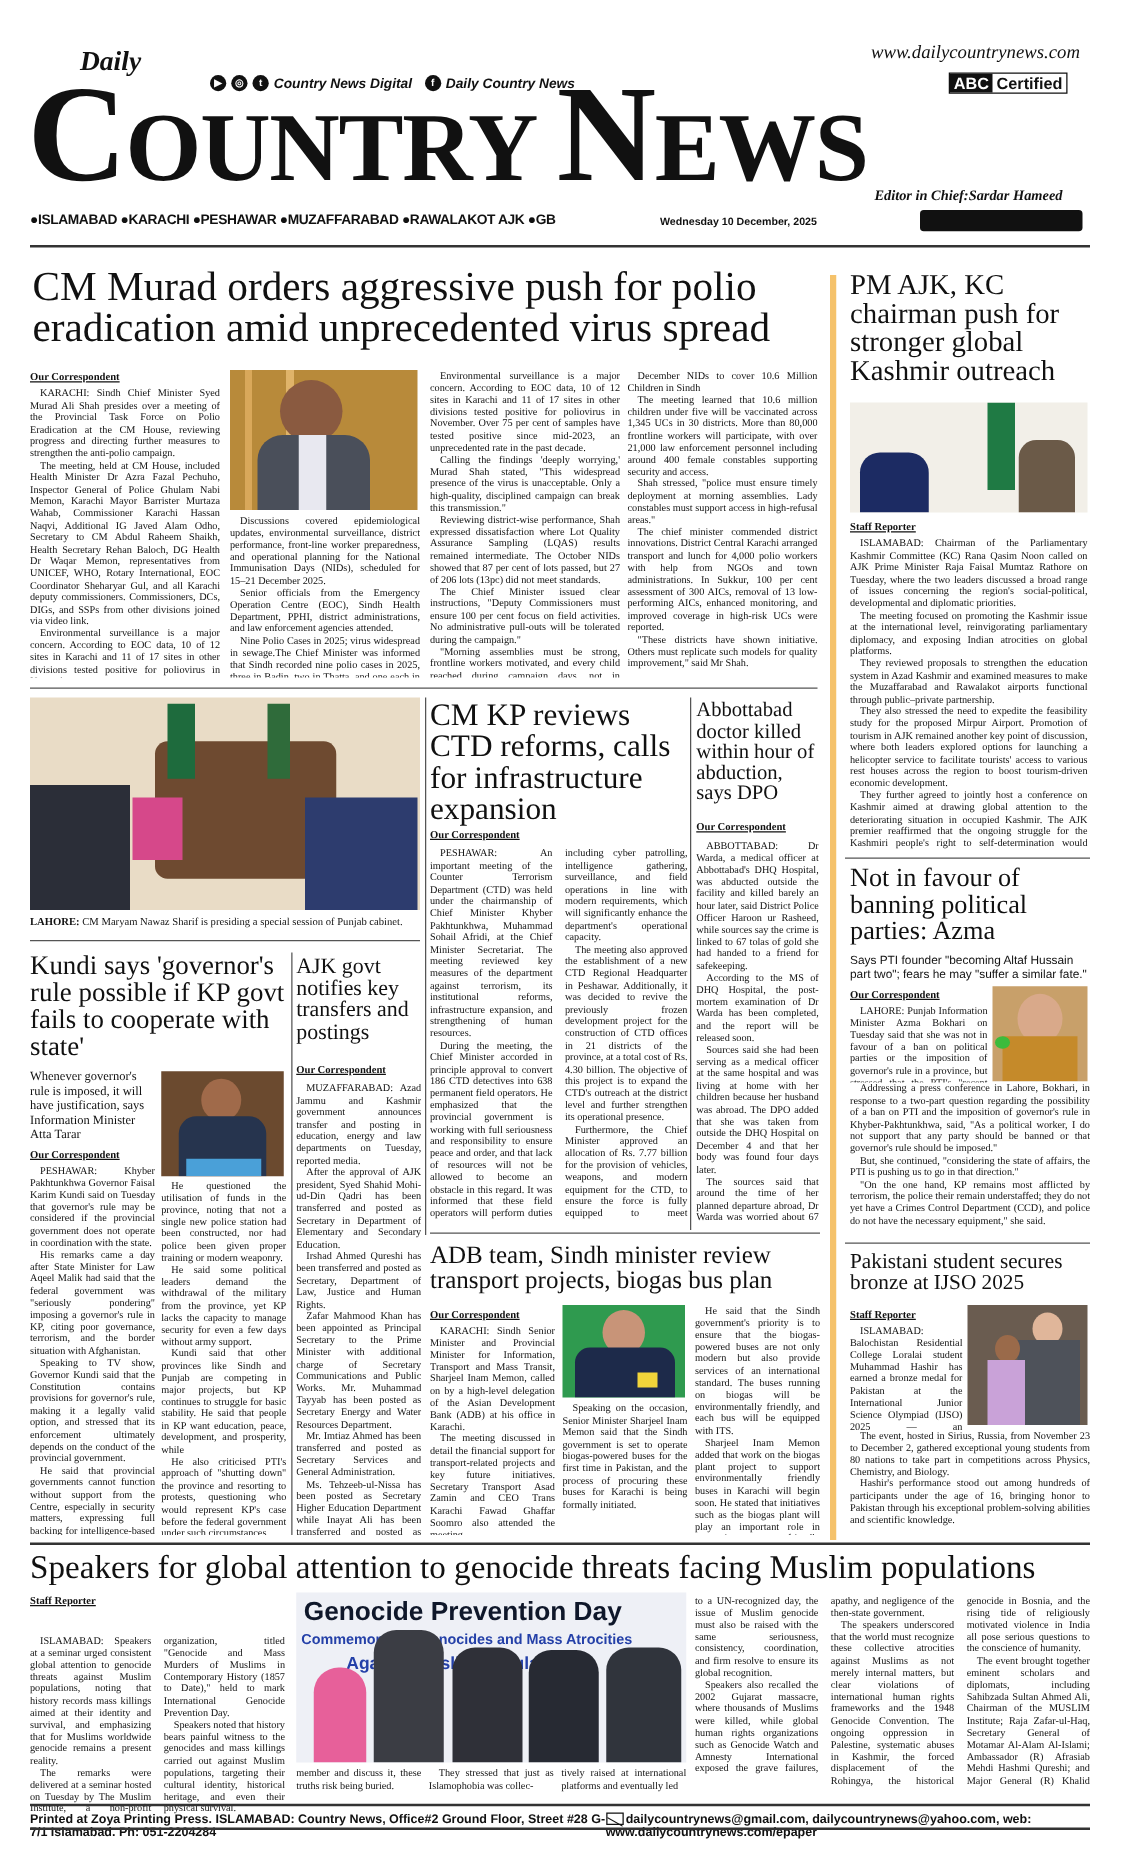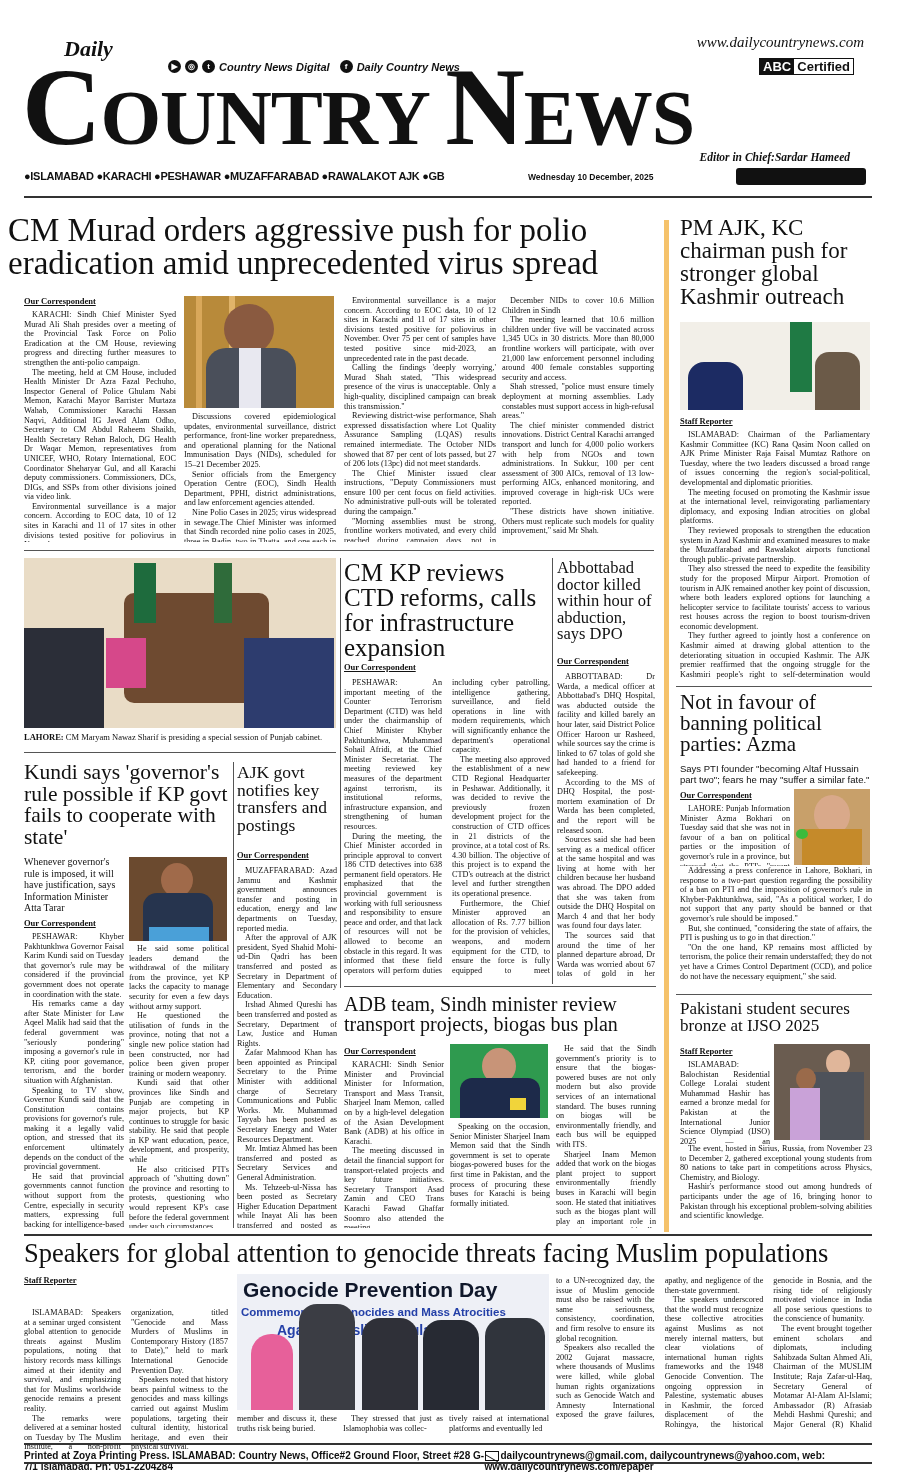--- a/index.html
+++ b/index.html
@@ -57,21 +57,21 @@
 <div class="abs abc">
   <span class="a">ABC</span>
   <span class="c">Certified</span>
 </div>
 <div class="abs editor">Editor in Chief:Sardar Hameed</div>
 <div class="abs cities">●ISLAMABAD ●KARACHI ●PESHAWAR ●MUZAFFARABAD ●RAWALAKOT AJK ●GB</div>
 <div class="abs date">Wednesday 10 December, 2025</div>
 <div class="abs blackbox"></div>
 <div class="abs rule" style="top:196px;"></div>
 
-<div class="abs hl" style="left:8px; top:214px; width:630px; font-size:33px;">CM Murad orders aggressive push for polio eradication amid unprecedented virus spread</div>
+<div class="abs hl" style="left:26px; top:214px; width:630px; font-size:33px;">CM Murad orders aggressive push for polio eradication amid unprecedented virus spread</div>
 <div class="abs" style="left:24px; top:296px; width:630px; height:250px;">
   <div class="byline">Our Correspondent</div>
   <div class="photo abs" style="left:160px; top:0; width:150px; height:112px; background:linear-gradient(90deg,#b88a3a 0 8%,#d9a85a 8% 12%,#b88a3a 12% 30%,#e0b46a 30% 34%,#b88a3a 34%); ">
     <div style="position:absolute; left:40px; top:8px; width:50px; height:50px; border-radius:50%; background:#8a5a40;"></div>
     <div style="position:absolute; left:22px; top:52px; width:90px; height:60px; background:#4a4f5a; border-radius:20px 20px 0 0;"></div>
     <div style="position:absolute; left:55px; top:52px; width:22px; height:60px; background:#e8e8f0;"></div>
   </div>
   <div class="body abs" style="left:0; top:14px; width:152px; height:232px; overflow:hidden;">
     <p>KARACHI: Sindh Chief Minister Syed Murad Ali Shah presides over a meeting of the Provincial Task Force on Polio Eradication at the CM House, reviewing progress and directing further measures to strengthen the anti-polio campaign.</p>
     <p>The meeting, held at CM House, included Health Minister Dr Azra Fazal Pechuho, Inspector General of Police Ghulam Nabi Memon, Karachi Mayor Barrister Murtaza Wahab, Commissioner Karachi Hassan Naqvi, Additional IG Javed Alam Odho, Secretary to CM Abdul Raheem Shaikh, Health Secretary Rehan Baloch, DG Health Dr Waqar Memon, representatives from UNICEF, WHO, Rotary International, EOC Coordinator Sheharyar Gul, and all Karachi deputy commissioners. Commissioners, DCs, DIGs, and SSPs from other divisions joined via video link.</p>
@@ -139,21 +139,21 @@
   <p>Furthermore, the Chief Minister approved an allocation of Rs. 7.77 billion for the provision of vehicles, weapons, and modern equipment for the CTD, to ensure the force is fully equipped to meet contemporary security challenges.</p>
 
 </div>
 <div class="abs vrule" style="left:552px; top:558px; height:426px;"></div>
 
 <div class="abs hl" style="left:557px; top:560px; width:100px; font-size:16.5px;">Abbottabad doctor killed within hour of abduction, says DPO</div>
 <div class="abs byline" style="left:557px; top:656px;">Our Correspondent</div>
 <div class="abs body" style="left:557px; top:672px; width:98px; height:308px; overflow:hidden;">
   <p>ABBOTTABAD: Dr Warda, a medical officer at Abbottabad's DHQ Hospital, was abducted outside the facility and killed barely an hour later, said District Police Officer Haroon ur Rasheed, while sources say the crime is linked to 67 tolas of gold she had handed to a friend for safekeeping.</p>
   <p>According to the MS of DHQ Hospital, the post-mortem examination of Dr Warda has been completed, and the report will be released soon.</p>
-  <p>Sources said she had been serving as a medical officer at the same hospital and was living at home with her children because her husband was abroad. The DPO added that she was taken from outside the DHQ Hospital on March 4 and that her body was found four days later.</p>
+  <p>Sources said she had been serving as a medical officer at the same hospital and was living at home with her children because her husband was abroad. The DPO added that she was taken from outside the DHQ Hospital on December 4 and that her body was found four days later.</p>
   <p>The sources said that around the time of her planned departure abroad, Dr Warda was worried about 67 tolas of gold in her possession. A female suspect, identified as her friend Rida Jadoon, allegedly gained her confidence and persuaded her to deposit the 67 tolas of gold with her as an amanat (safekeeping).</p>
 </div>
 <div class="abs" style="left:344px; top:986px; width:312px; height:1px; background:#555;"></div>
 
 <div class="abs hl" style="left:680px; top:692px; width:196px; font-size:21px;">Not in favour of banning political parties: Azma</div>
 <div class="abs dek" style="left:680px; top:764px; width:192px; font-size:9.5px; font-family:'Liberation Sans',sans-serif;">Says PTI founder "becoming Altaf Hussain part two"; fears he may "suffer a similar fate."</div>
 <div class="abs byline" style="left:680px; top:790px;">Our Correspondent</div>
 <div class="abs photo" style="left:794px; top:789px; width:76px; height:76px; background:#c8a06a;">
   <div style="position:absolute; left:20px; top:6px; width:36px; height:40px; border-radius:50%; background:#d9a98a;"></div>
   <div style="position:absolute; left:8px; top:40px; width:60px; height:36px; background:#c58a2a;"></div>
@@ -178,22 +178,22 @@
   <div style="position:absolute; left:20px; top:70px; width:60px; height:14px; background:#4aa0d8;"></div>
 </div>
 <div class="abs body" style="left:24px; top:932px; width:100px; height:296px; overflow:hidden;">
   <p>PESHAWAR: Khyber Pakhtunkhwa Governor Faisal Karim Kundi said on Tuesday that governor's rule may be considered if the provincial government does not operate in coordination with the state.</p>
   <p>His remarks came a day after State Minister for Law Aqeel Malik had said that the federal government was "seriously pondering" imposing a governor's rule in KP, citing poor governance, terrorism, and the border situation with Afghanistan.</p>
   <p>Speaking to TV show, Governor Kundi said that the Constitution contains provisions for governor's rule, making it a legally valid option, and stressed that its enforcement ultimately depends on the conduct of the provincial government.</p>
   <p>He said that provincial governments cannot function without support from the Centre, especially in security matters, expressing full backing for intelligence-based operations.</p>
 
 </div>
 <div class="abs body" style="left:129px; top:944px; width:100px; height:284px; overflow:hidden;">
+  <p>He questioned the utilisation of funds in the province, noting that not a single new police station had been constructed, nor had police been given proper training or modern weaponry.</p>
   <p>He said some political leaders demand the withdrawal of the military from the province, yet KP lacks the capacity to manage security for even a few days without army support.</p>
-  <p>He questioned the utilisation of funds in the province, noting that not a single new police station had been constructed, nor had police been given proper training or modern weaponry.</p>
   <p>Kundi said that other provinces like Sindh and Punjab are competing in major projects, but KP continues to struggle for basic stability. He said that people in KP want education, peace, development, and prosperity, while</p>
   <p>He also criticised PTI's approach of "shutting down" the province and resorting to protests, questioning who would represent KP's case before the federal government under such circumstances.</p>
 </div>
 <div class="abs vrule" style="left:233px; top:762px; height:466px;"></div>
 
 <div class="abs hl" style="left:237px; top:764px; width:102px; font-size:17.5px;">AJK govt notifies key transfers and postings</div>
 <div class="abs byline" style="left:237px; top:850px;">Our Correspondent</div>
 <div class="abs body" style="left:237px; top:866px; width:100px; height:362px; overflow:hidden;">
   <p>MUZAFFARABAD: Azad Jammu and Kashmir government announces transfer and posting in education, energy and law departments on Tuesday, reported media.</p>
   <p>After the approval of AJK president, Syed Shahid Mohi-ud-Din Qadri has been transferred and posted as Secretary in Department of Elementary and Secondary Education.</p>

